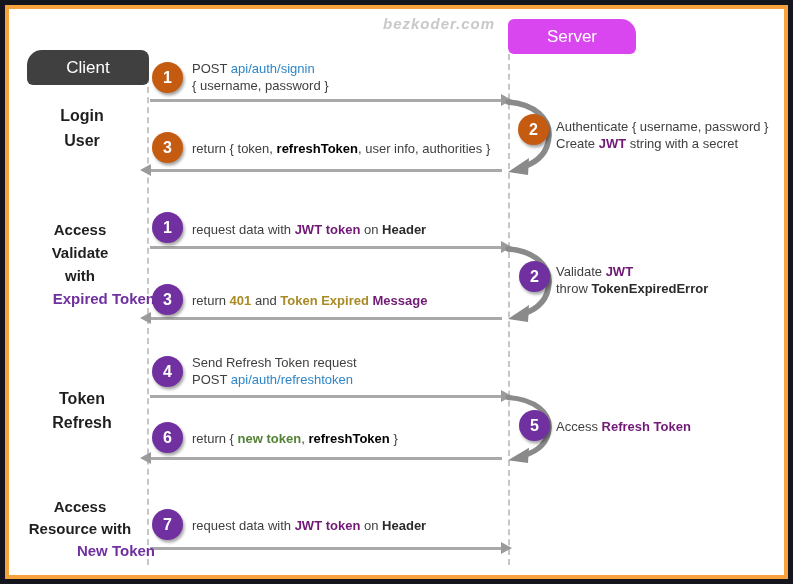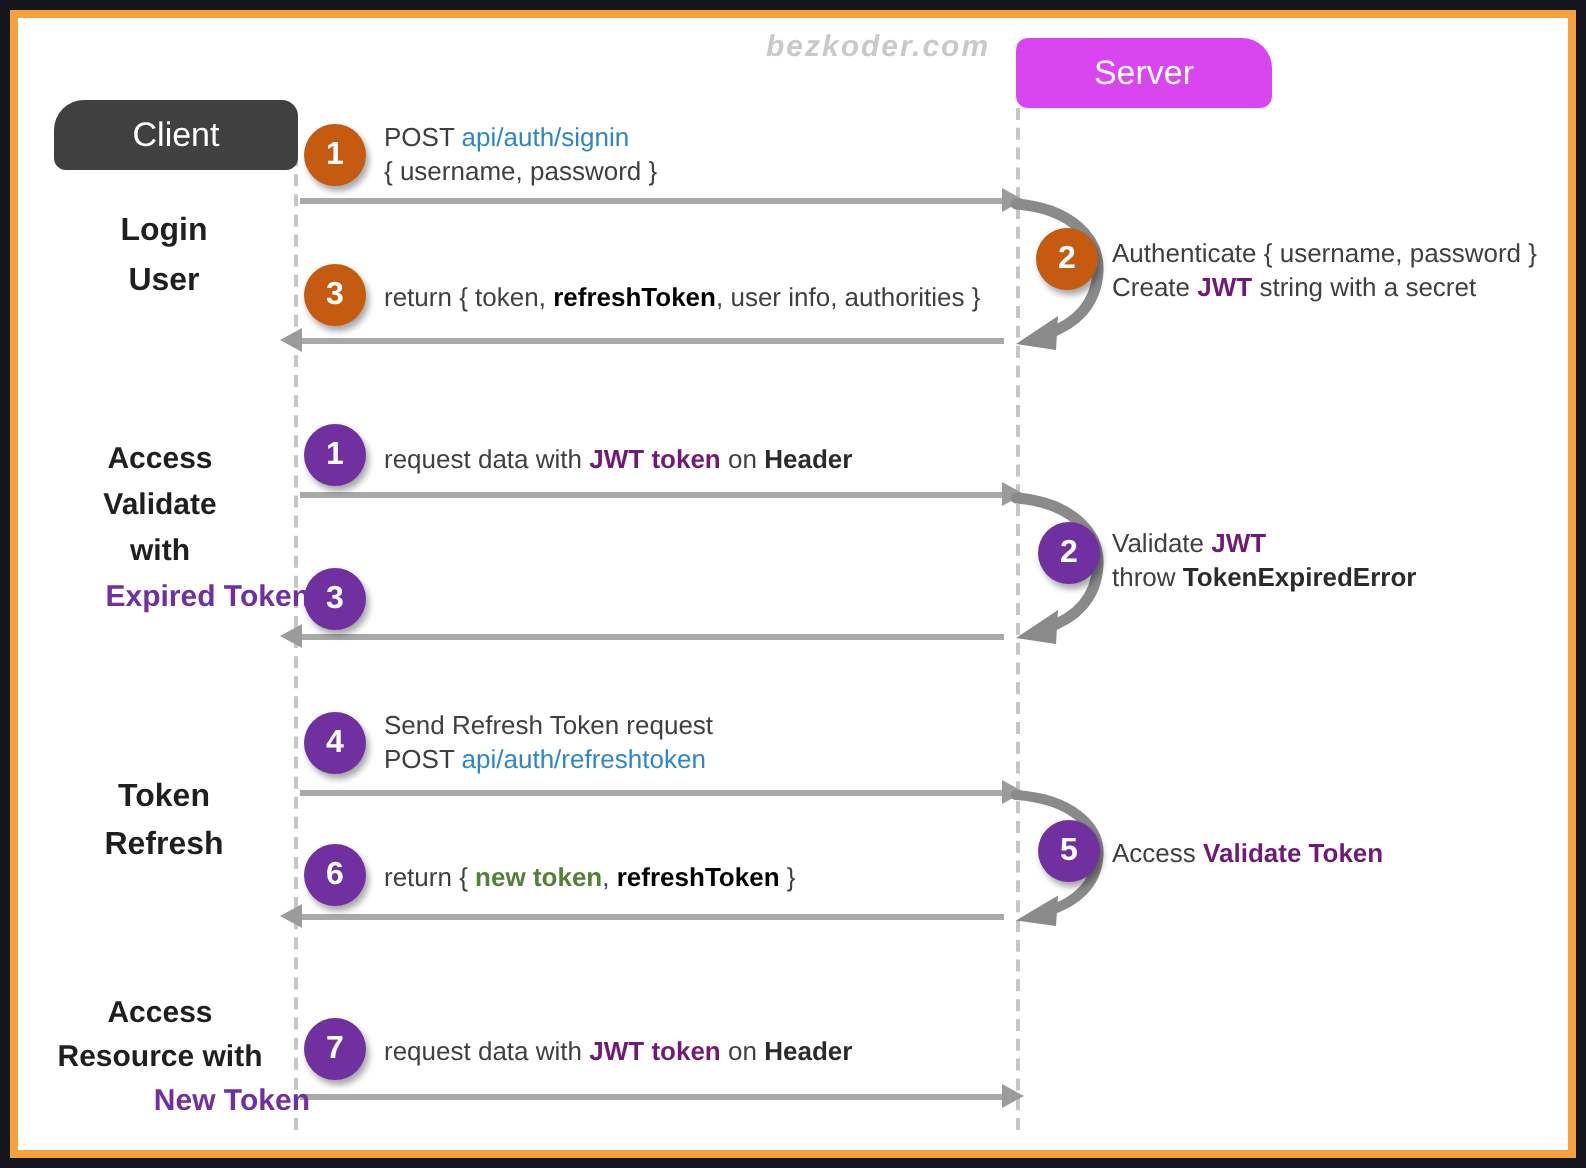--- a/index.html
+++ b/index.html
@@ -133,20 +133,23 @@
       <span>2</span>
     </div>
   <div class="msg" style="left:556px;top:263px;">
     <div><span>Validate</span> <b class="jwt">JWT</b></div>
     <div><span>throw</span> <b class="dark">TokenExpiredError</b></div>
   </div>
 
   <div class="step purple" style="left:152px;top:284px;">
       <span>3</span>
     </div>
+  <div class="msg" style="left:192px;top:292px;">
+    <span>return</span> <b class="gold">401</b> <span>and</span> <b class="gold">Token Expired</b> <b class="jwt">Message</b>
+  </div>
   <div class="arrow ret" style="top:317px;"></div>
 
   <div class="sec-label lbl-refresh">
     <div>Token</div>
     <div>Refresh</div>
   </div>
 
   <div class="step purple" style="left:152px;top:356px;">
       <span>4</span>
     </div>
@@ -157,21 +160,21 @@
   <div class="arrow fwd" style="top:395px;"></div>
 
   <svg class="loop" style="top:393px;" width="52" height="70" viewBox="0 0 52 78" preserveAspectRatio="none">
     <path d="M3 5 C30 7 45 22 44 39 C43 55 33 65 18 70" fill="none" stroke="#8a8a8a" stroke-width="5.5" stroke-linecap="round"></path>
     <polygon points="24,61 3,75 23,78" fill="#8a8a8a"></polygon>
   </svg>
   <div class="step purple" style="left:519px;top:410px;">
       <span>5</span>
     </div>
   <div class="msg" style="left:556px;top:418px;">
-    <span>Access</span> <b class="jwt">Validate Token</b>
+    <span>Access</span> <b class="jwt">Refresh Token</b>
   </div>
 
   <div class="step purple" style="left:152px;top:422px;">
       <span>6</span>
     </div>
   <div class="msg" style="left:192px;top:430px;">
     <span>return {</span> <b class="dkgreen">new token</b><span>,</span> <b class="ptext">refreshToken</b> <span>}</span>
   </div>
   <div class="arrow ret" style="top:457px;"></div>
 

